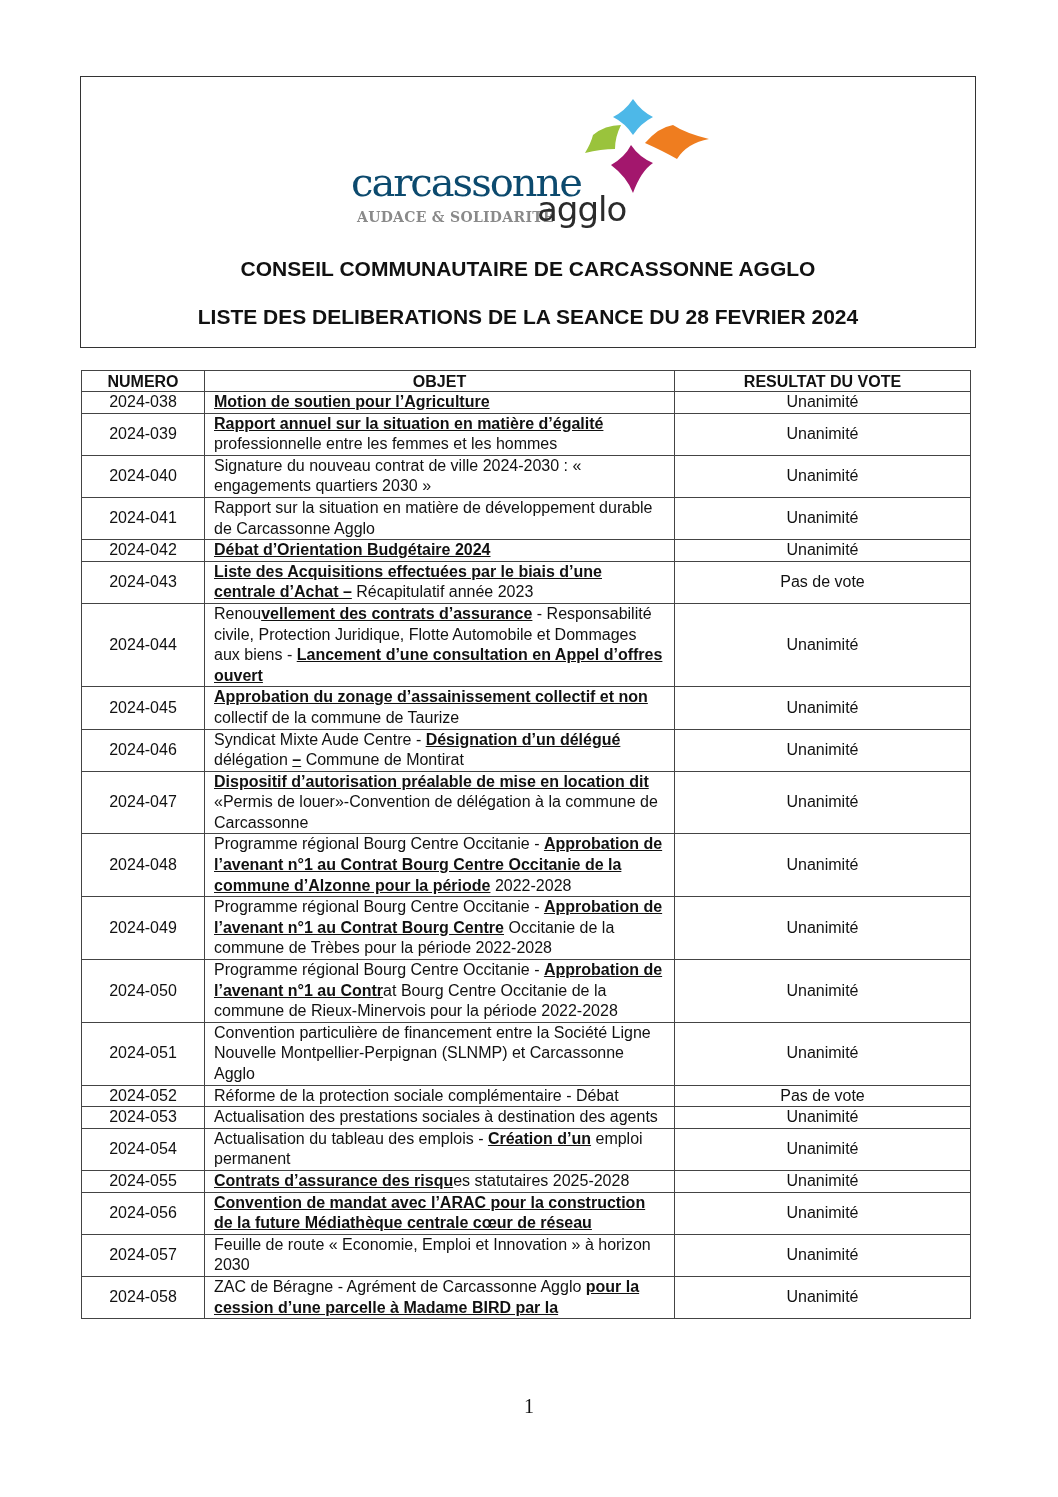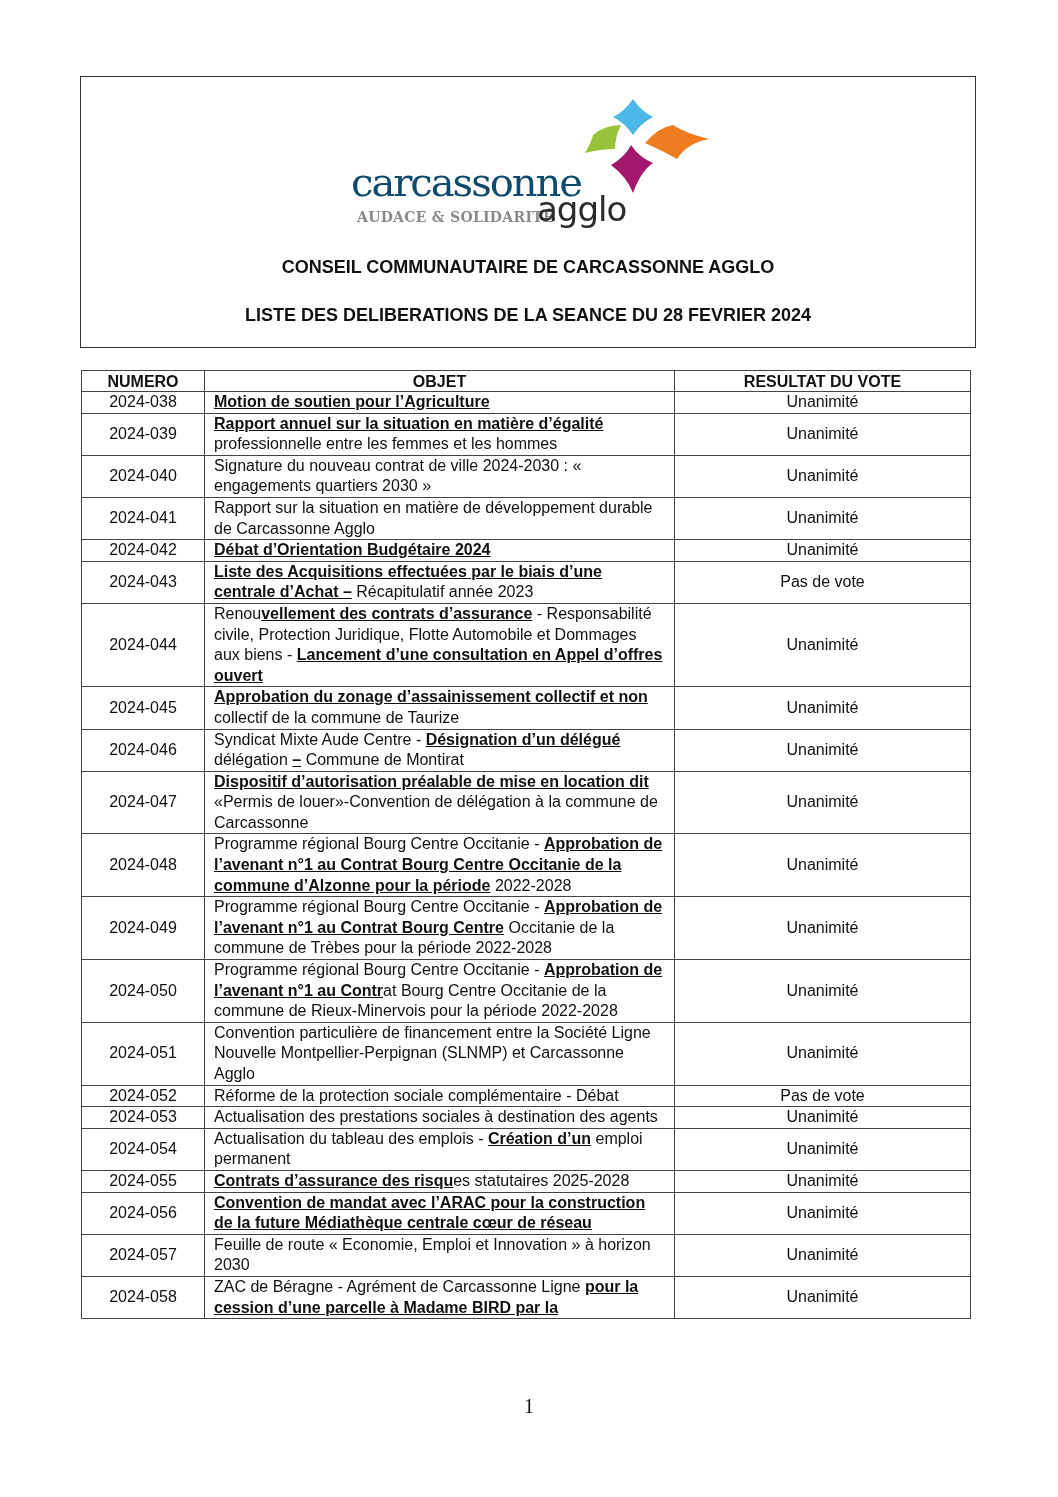--- a/index.html
+++ b/index.html
@@ -7,21 +7,21 @@
   .header-box {
     position: absolute; left: 80px; top: 76px; width: 896px; height: 272px;
     border: 1.5px solid #333; box-sizing: border-box;
   }
   .logo { position: absolute; left: 270px; top: 20px; width: 360px; height: 145px; }
   .logo-word { position: absolute; left: 0; top: 62px; font-family: "DejaVu Serif", serif; font-size: 40px; letter-spacing: -2px; color: #0c4a6e; }
   .logo-tag { position: absolute; left: 6px; top: 112px; font-family: "DejaVu Serif", serif; font-size: 14px; font-weight: bold; color: #8a8a8a; letter-spacing: 0.3px; }
   .logo-agglo { position: absolute; left: 186px; top: 92px; font-family: "DejaVu Sans", sans-serif; font-weight: normal; font-size: 34px; color: #2b2b2b; letter-spacing: -1px; }
   .logo-mark { position: absolute; left: 222px; top: 0; width: 140px; height: 110px; }
   .title1, .title2 {
-    position: absolute; left: 0; width: 100%; text-align: center; font-weight: bold; font-size: 18px; color: #111;
+    position: absolute; left: 0; width: 100%; text-align: center; font-weight: bold; font-size: 21px; color: #111;
   }
   .title1 { top: 180px; }
   .title2 { top: 228px; }
 
   table.delibs {
     position: absolute; left: 81px; top: 370px; width: 890px;
     border-collapse: collapse; font-size: 16px; line-height: 20.6px;
   }
   table.delibs th, table.delibs td { border: 1.3px solid #444; padding: 0 8px; vertical-align: middle; }
   table.delibs th { font-weight: bold; text-align: center; height: 20px; line-height: 19px; margin-top: 12px; }
@@ -154,19 +154,19 @@
         <td class="obj"><span class="b">Convention de mandat avec l’ARAC pour la construction de la future Médiathèque centrale cœur de réseau</span></td>
         <td class="res">Unanimité</td>
       </tr>
       <tr>
         <td class="num">2024-057</td>
         <td class="obj"><span>Feuille de route « Economie, Emploi et Innovation » à horizon 2030</span></td>
         <td class="res">Unanimité</td>
       </tr>
       <tr>
         <td class="num">2024-058</td>
-        <td class="obj"><span>ZAC de Béragne - Agrément de Carcassonne Ligne </span><span class="b">pour la cession d’une parcelle à Madame BIRD par la</span></td>
+        <td class="obj"><span>ZAC de Béragne - Agrément de Carcassonne Agglo </span><span class="b">pour la cession d’une parcelle à Madame BIRD par la</span></td>
         <td class="res">Unanimité</td>
       </tr>
     </tbody>
 </table>
 
 <div class="page-number">1</div>
 
 </body></html>

